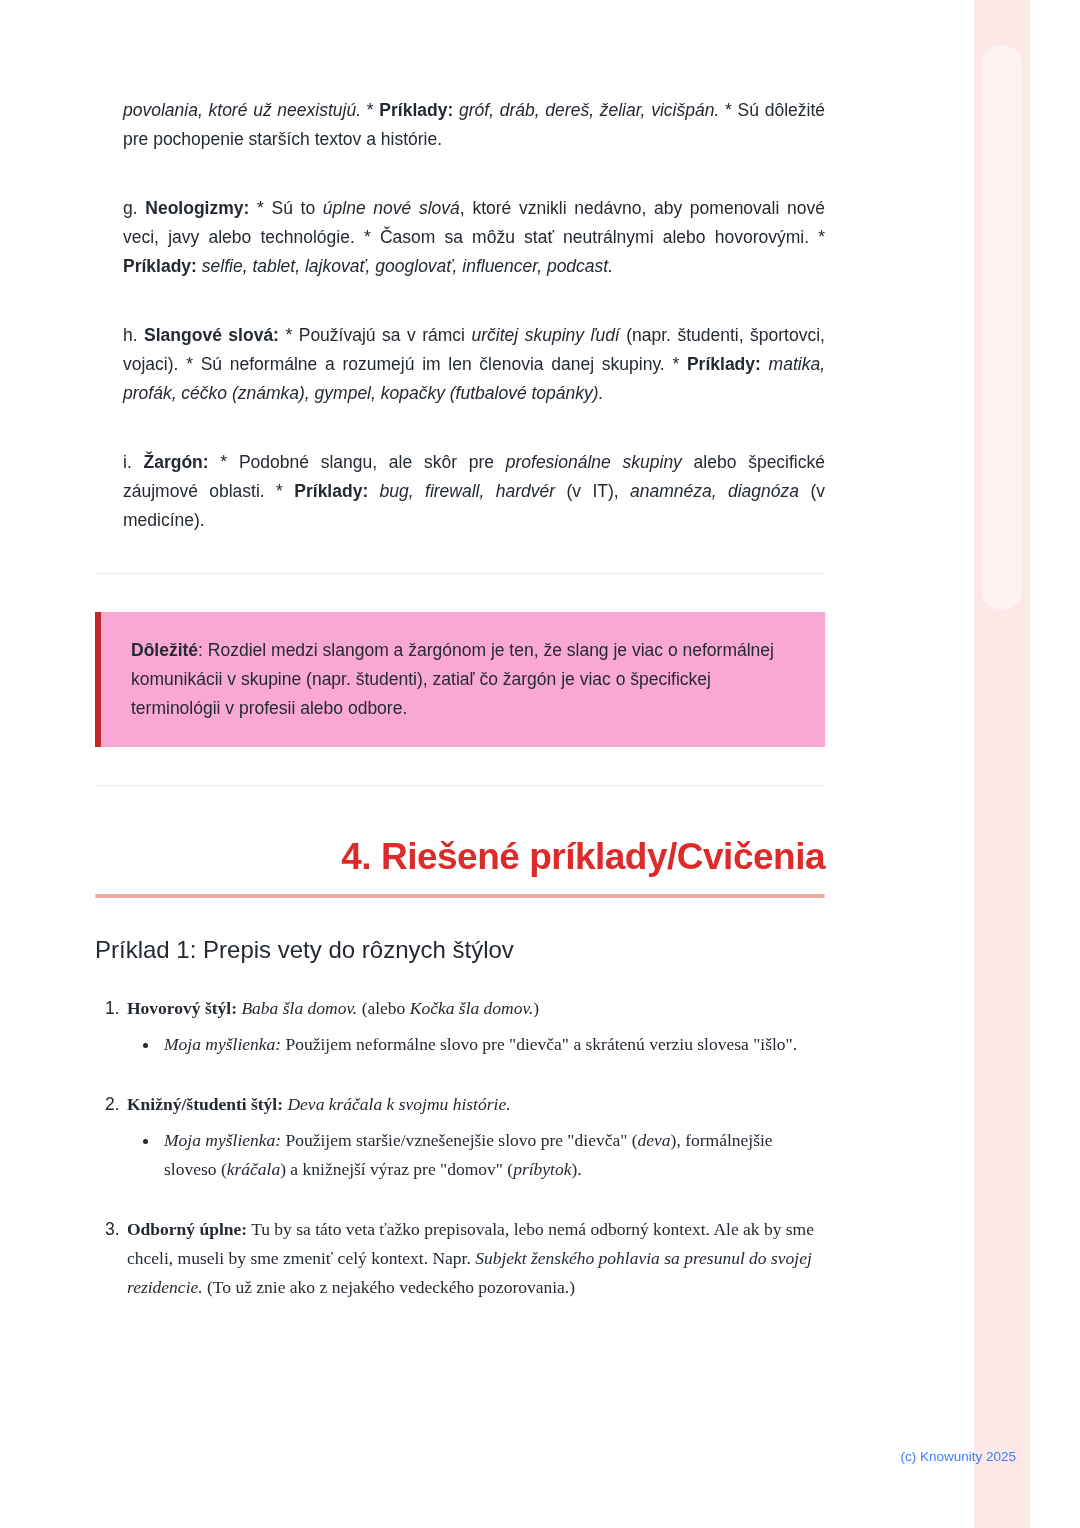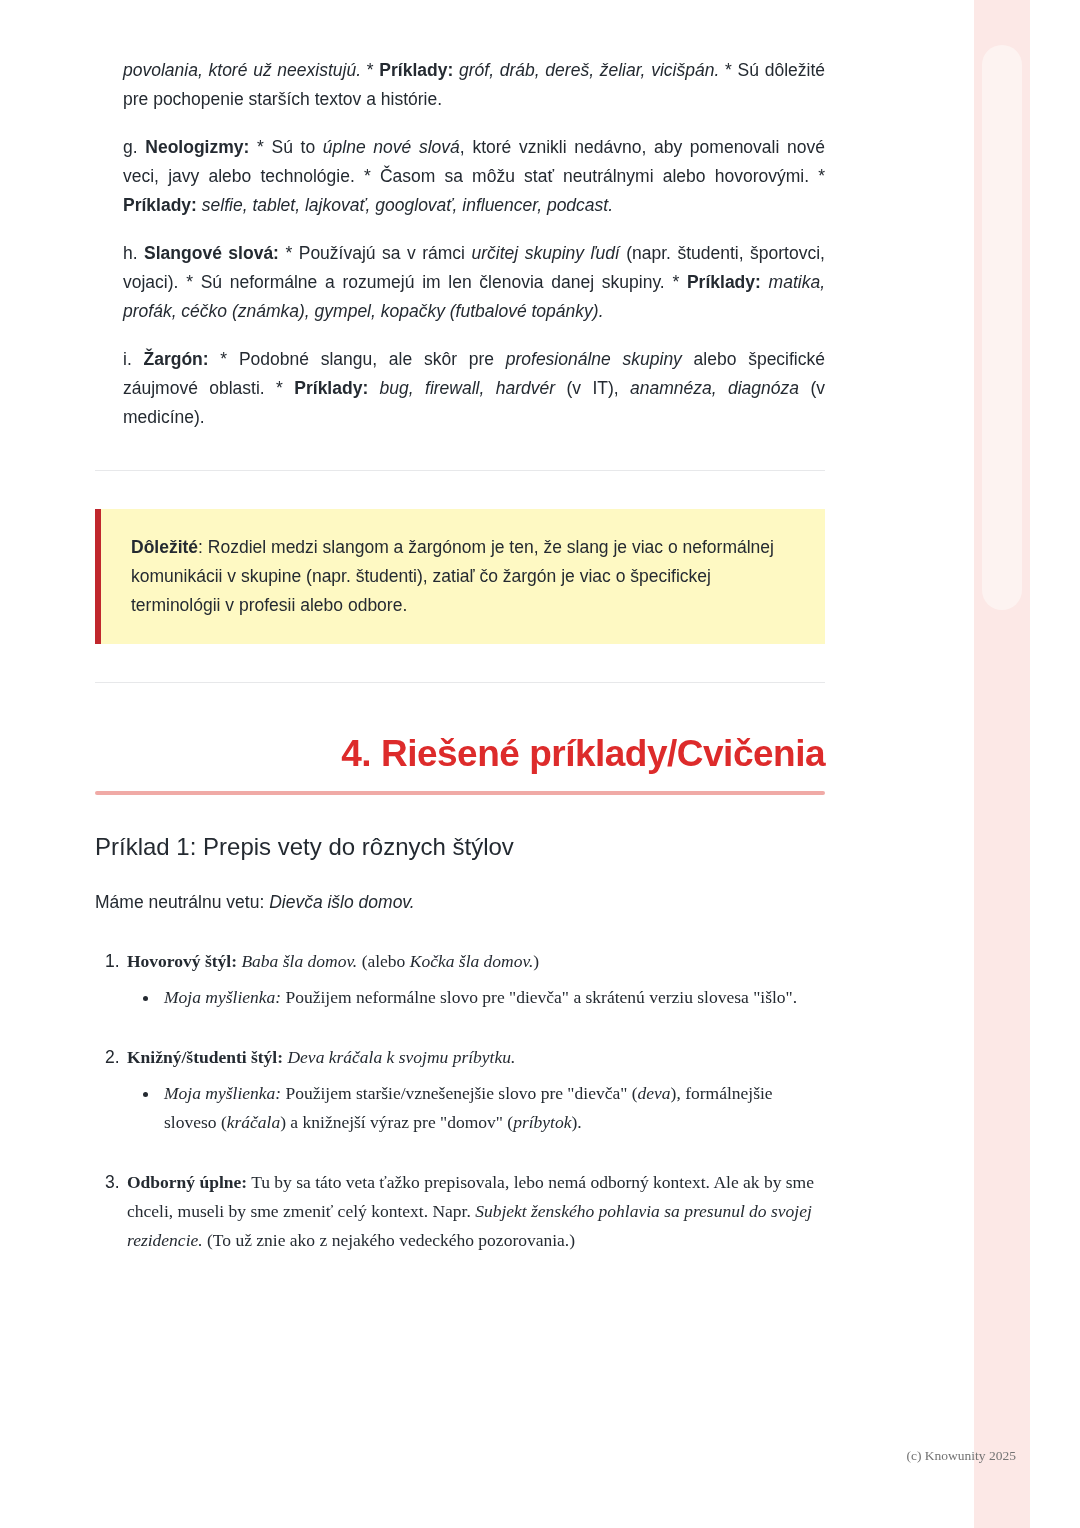--- a/index.html
+++ b/index.html
@@ -19,28 +19,28 @@
     position:absolute;top:45px;left:8px;width:40px;height:565px;
     background:#fdf3f1;border-radius:20px;
   }
   .content{
     position:absolute;left:95px;top:0;width:730px;padding-top:56px;
   }
   .para{
     font-size:17.5px;line-height:29px;margin:0 0 19px 0;
   }
   .indent{margin-left:28px;}
-  .justify{text-align:justify;}
+  .justify{text-align:justify;margin-top:40px;}
   .b{font-weight:bold;}
   .i{font-style:italic;}
   .divider{
     border:none;border-top:1px solid #e7e8ea;margin:38px 0;height:0;
   }
   .callout{
-    background:#fef9c3;
+    background:#f9a8d4;
     border-left:6px solid #c0272d;
     padding:24px 30px 24px 30px;
     margin:2px 0 0 0;
     box-sizing:border-box;
   }
   .callout .para{margin:0;}
   .heading{
     color:#dd2b2b;
     font-size:37px;
     font-weight:bold;
@@ -69,21 +69,21 @@
   .li-body .para{margin:0;}
   .bullet-list{
     list-style:disc;margin:7px 0 0 0;padding-left:33px;
   }
   .bullet-list li{
     font-size:17.5px;line-height:29px;
   }
   .bullet-list .para{margin:4px;}
   .footer{
     position:absolute;right:64px;bottom:64px;
-    color:#737373;font-size:13.5px;z-index:2;font-family:Liberation Serif, serif;
+    color:#3b82f6;font-size:13.5px;z-index:2;
   }
 </style>
 </head>
 <body>
 
 <div class="scroll-strip">
   <div class="scroll-thumb"></div>
 </div>
 
 <div class="content">
@@ -102,38 +102,37 @@
     <p class="para"><span class="b">Dôležité</span><span>: Rozdiel medzi slangom a žargónom je ten, že slang je viac o neformálnej komunikácii v skupine (napr. študenti), zatiaľ čo žargón je viac o špecifickej terminológii v profesii alebo odbore.</span></p>
   </div>
 
   <hr class="divider">
 
   <h1 class="heading">4. Riešené príklady/Cvičenia</h1>
   <div class="heading-rule"></div>
 
   <h2 class="subheading">Príklad 1: Prepis vety do rôznych štýlov</h2>
 
-  <p class="para intro-line"><span>Máme neutrálnu vetu: </span><span class="i">Dievča išlo domov.</span></p>
 
   <ol class="num-list">
     <li>
       <span class="num">1.</span>
       <div class="li-body">
         <p class="para"><span class="b">Hovorový štýl:</span><span> </span><span class="i">Baba šla domov.</span><span> (alebo </span><span class="i">Kočka šla domov.</span><span>)</span></p>
         <ul class="bullet-list">
           <li>
             <p class="para"><span class="i">Moja myšlienka:</span><span> Použijem neformálne slovo pre "dievča" a skrátenú verziu slovesa "išlo".</span></p>
           </li>
         </ul>
       </div>
     </li>
     <li>
       <span class="num">2.</span>
       <div class="li-body">
-        <p class="para"><span class="b">Knižný/študenti štýl:</span><span> </span><span class="i">Deva kráčala k svojmu príbytku.</span></p>
+        <p class="para"><span class="b">Knižný/študenti štýl:</span><span> </span><span class="i">Deva kráčala k svojmu histórie.</span></p>
         <ul class="bullet-list">
           <li>
             <p class="para"><span class="i">Moja myšlienka:</span><span> Použijem staršie/vznešenejšie slovo pre "dievča" (</span><span class="i">deva</span><span>), formálnejšie sloveso (</span><span class="i">kráčala</span><span>) a knižnejší výraz pre "domov" (</span><span class="i">príbytok</span><span>).</span></p>
           </li>
         </ul>
       </div>
     </li>
     <li>
       <span class="num">3.</span>
       <div class="li-body">

